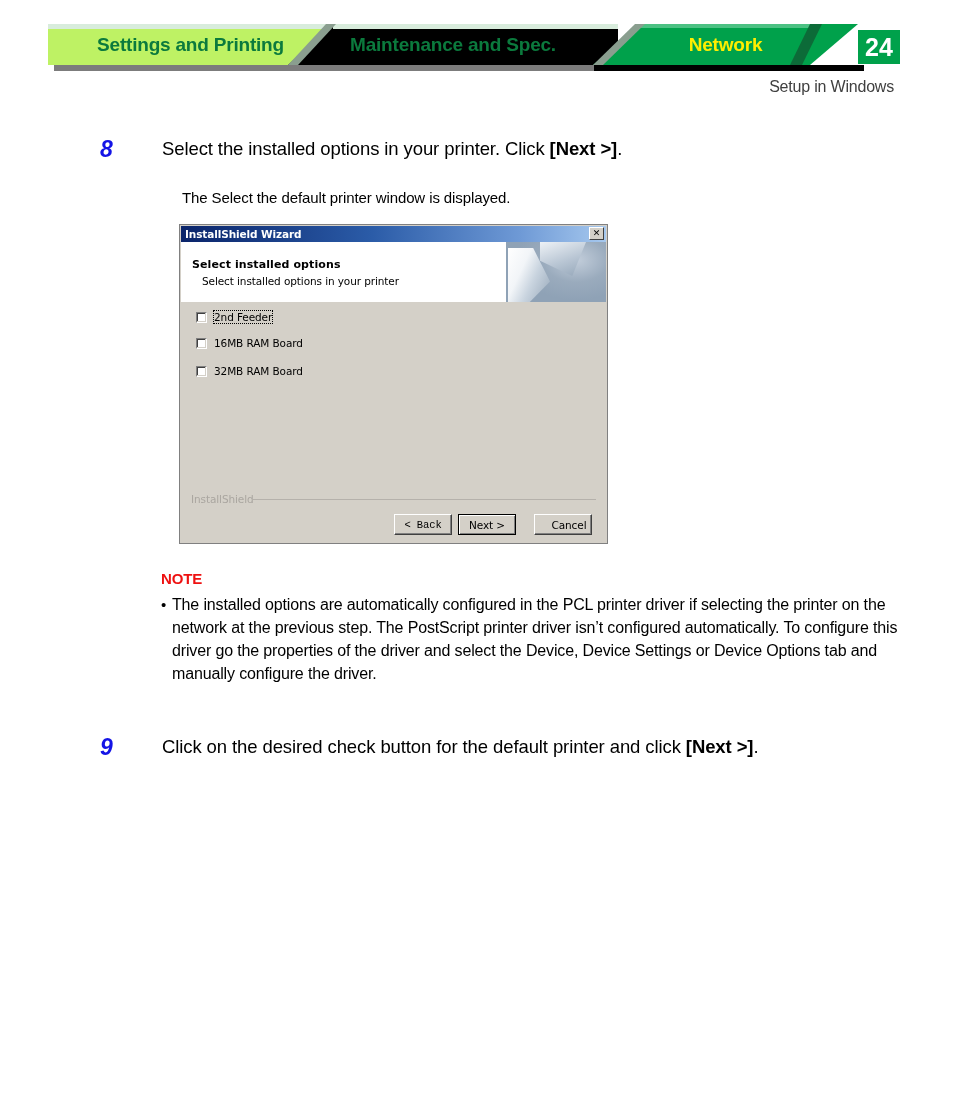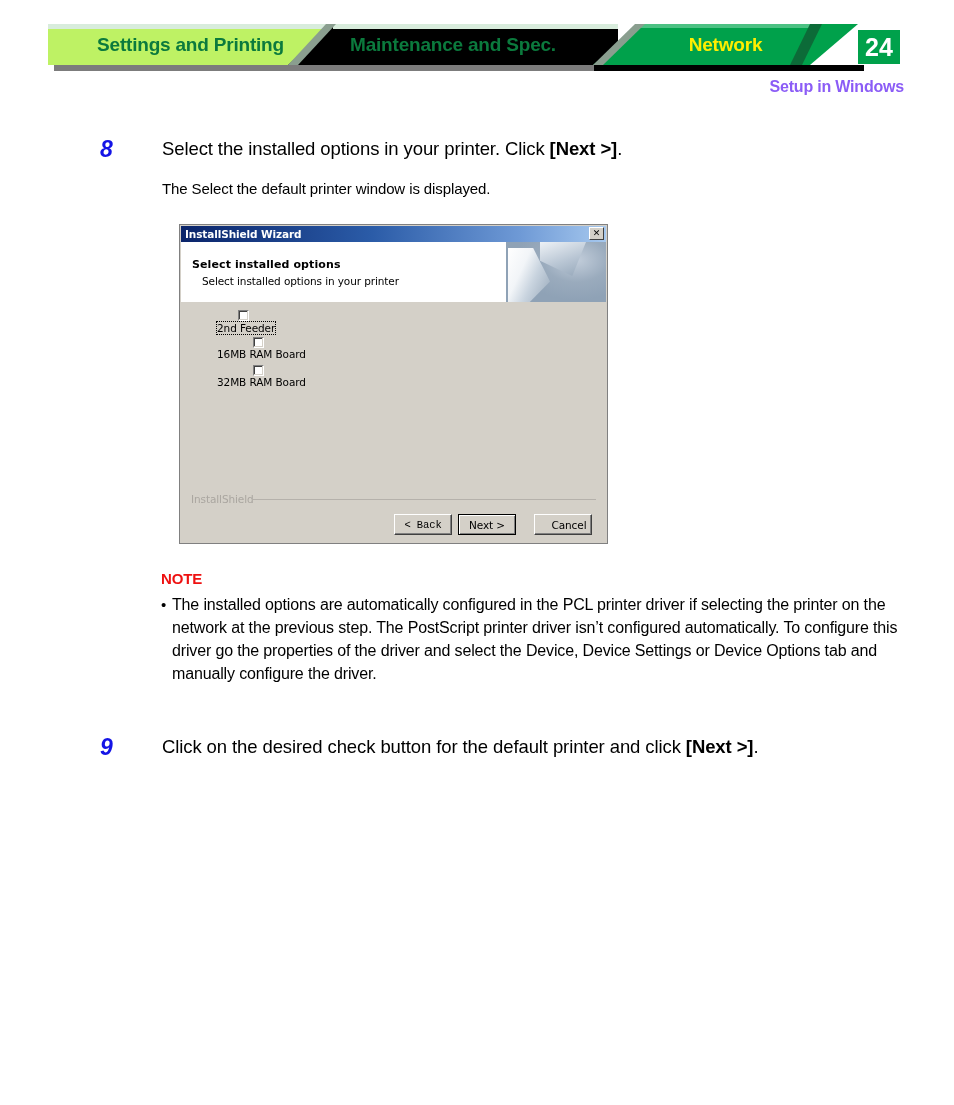--- a/index.html
+++ b/index.html
@@ -135,25 +135,25 @@
     background: #00a14b;
     color: #ffffff;
     font-size: 25px;
     font-weight: bold;
     display: flex;
     align-items: center;
     justify-content: center;
   }
   .subtitle {
     position: absolute;
-    right: 50px;
+    right: 60px;
     top: 78px;
     font-size: 16px;
-    font-weight: bold;
-    color: #8b5cf6;
+    font-weight: normal;
+    color: #404040;
     letter-spacing: -0.2px;
   }
   .step-num {
     position: absolute;
     left: 100px;
     font-size: 23px;
     font-weight: bold;
     font-style: italic;
     color: #1414e6;
   }
@@ -169,21 +169,21 @@
   .step-sub {
     position: absolute;
     left: 162px;
     font-size: 15px;
     color: #000000;
     letter-spacing: -0.1px;
   }
 
   #step8-num  { top: 136px; }
   #step8-title{ top: 138px; }
-  #step8-sub  { top: 180px; }
+  #step8-sub  { top: 189px; margin-left: 20px; }
   #step9-num  { top: 734px; }
   #step9-title{ top: 736px; }
 
   
   .dialog {
     position: absolute;
     left: 163px;
     top: 224px;
     width: 429px;
     height: 320px;
@@ -286,24 +286,23 @@
   .dlg-body {
     position: absolute;
     left: 1px;
     top: 77px;
     width: 425px;
     height: 241px;
     background: #d4d0c8;
   }
   .chk-row {
     position: absolute;
-    left: 29px;
+    left: 15px;
     display: flex;
     align-items: center;
-    flex-direction: column;
   }
   .chk-box {
     width: 11px;
     height: 11px;
     background: #ffffff;
     border-top: 1px solid #808080;
     border-left: 1px solid #808080;
     border-right: 1px solid #ffffff;
     border-bottom: 1px solid #ffffff;
     box-shadow: inset -1px -1px 0 #d4d0c8, inset 1px 1px 0 #404040;

